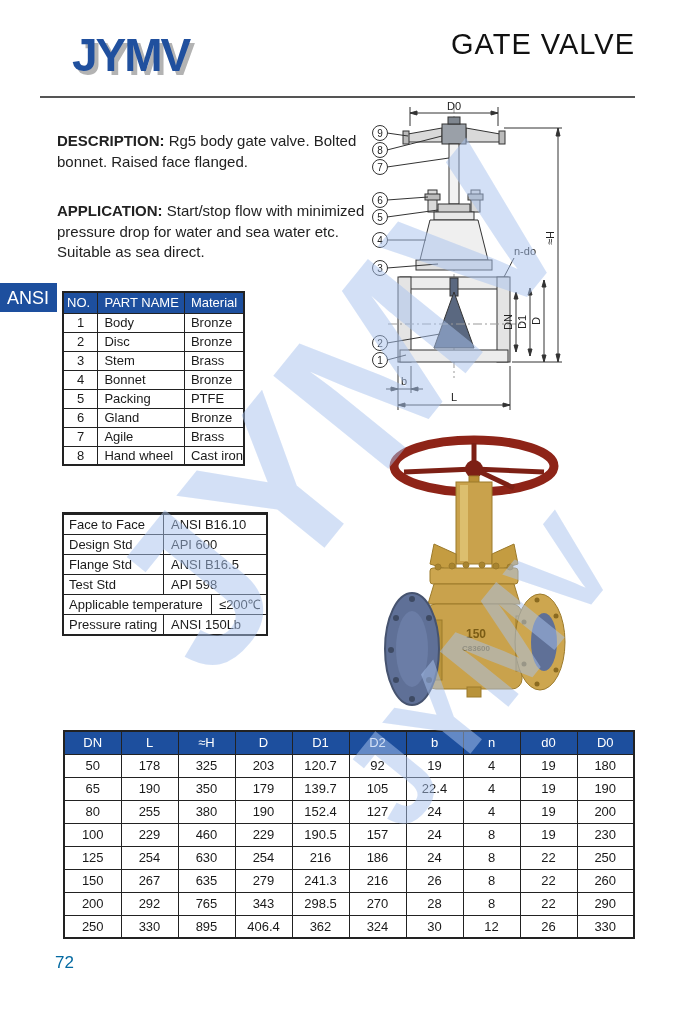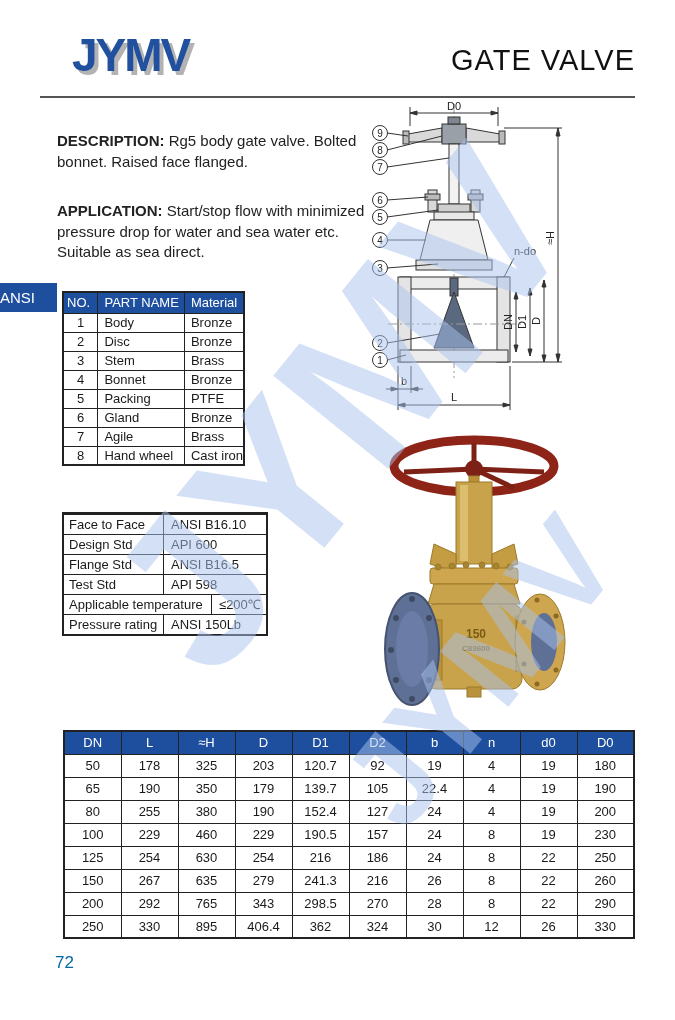--- a/index.html
+++ b/index.html
@@ -9,33 +9,33 @@
 
   
   .wm { position:absolute; z-index:10; pointer-events:none; color:#a9c3ee; opacity:.5;
         font-weight:bold; white-space:nowrap; line-height:1; }
   .wm1 { left:340px; top:410px; font-size:215px; transform:translate(-50%,-50%) rotate(-51deg); }
   .wm2 { left:480px; top:672px; font-size:128px; transform:translate(-50%,-50%) rotate(-51deg); }
 
   
   .logo { position:absolute; left:72px; top:28px; font-size:46px; font-weight:bold;
           color:#20509e; letter-spacing:-2px; text-shadow:4px 4px 0 #b3b3b3; }
-  .title { position:absolute; right:40px; top:44px; font-size:29px; font-weight:normal;
+  .title { position:absolute; right:40px; top:28px; font-size:29px; font-weight:normal;
            color:#111; letter-spacing:1px; }
   .rule { position:absolute; left:40px; top:96px; width:595px; border:none; border-top:2px solid #555; }
 
   
   .textblock { position:absolute; left:57px; width:312px; font-size:15px; line-height:1.38; color:#222; }
   .desc { top:131px; }
   .app  { top:201px; }
   .textblock b { font-weight:bold; }
 
   
   .ansi-tab { position:absolute; left:0; top:283px; width:57px; height:29px; background:#1d4f9e;
-              color:#fff; font-size:15px; line-height:30px; padding-right:21px; }
+              color:#fff; font-size:18px; text-align:right; line-height:30px; padding-right:8px; }
 
   
   table { border-collapse:collapse; }
   .parts { position:absolute; left:62px; top:291px; width:183px; font-size:13px; }
   .parts th, .parts td { border:1px solid #222; height:19px; padding:0 0 0 6px; text-align:left; white-space:nowrap; }
   .parts th { background:#1d4f9e; color:#fff; font-weight:normal; height:21px; }
   .parts td:first-child, .parts th:first-child { width:50px; padding-left:3px; }
   .parts td:first-child { text-align:center; padding-left:0; }
   .parts td:nth-child(2), .parts th:nth-child(2) { width:97px; }
   .parts td:nth-child(3), .parts th:nth-child(3) { width:59px; }

